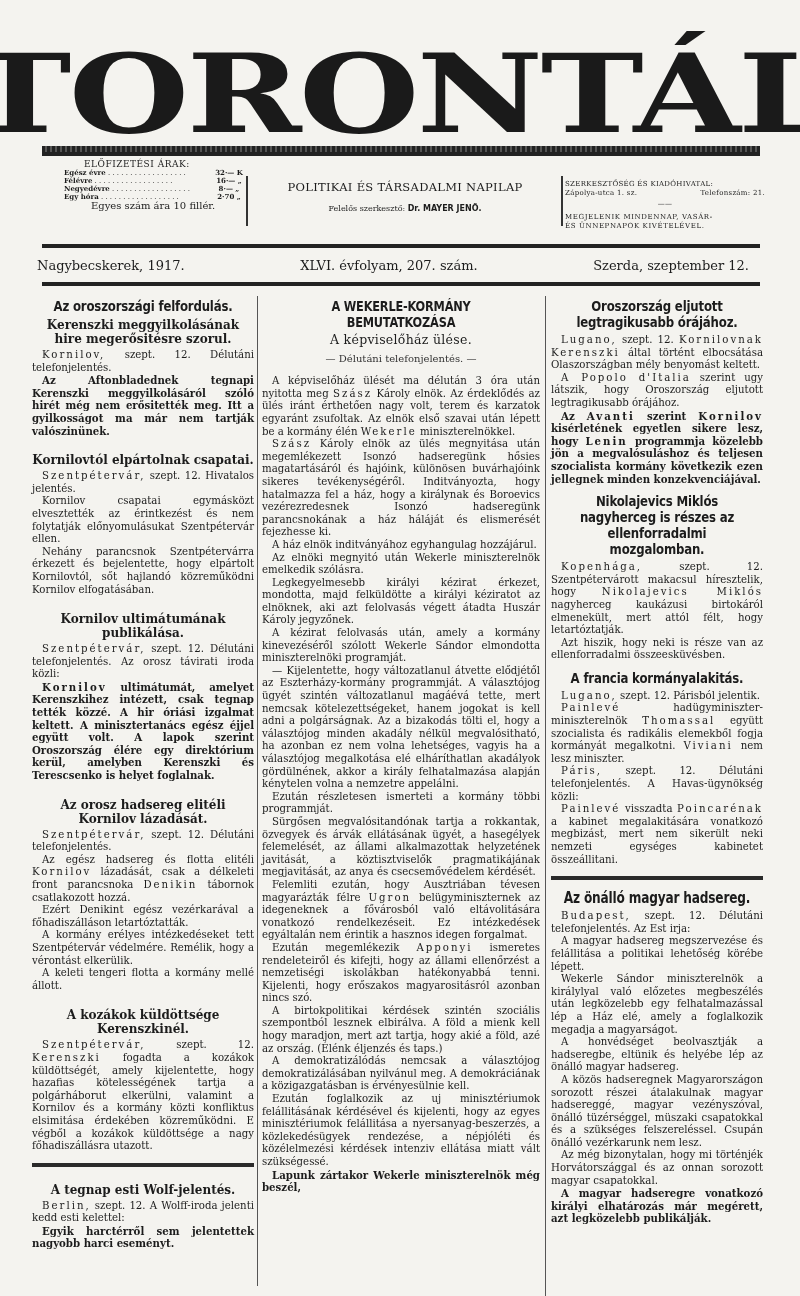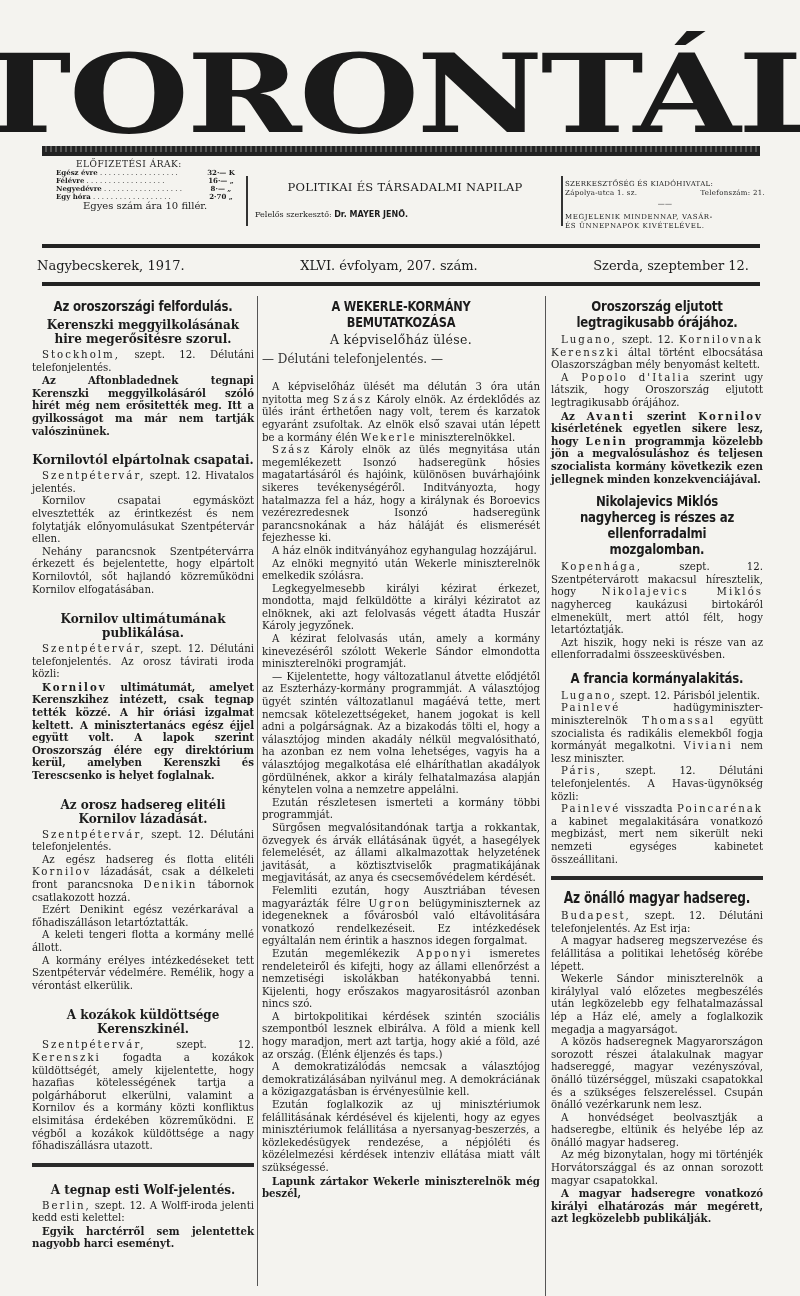--- a/index.html
+++ b/index.html
@@ -6,52 +6,52 @@
   html, body { width: 800px; height: 1296px; background: #f3f2ee; overflow: hidden; }
   body { font-family: "DejaVu Serif", serif; color: #1c1c1c; position: relative; }
   .page { position: absolute; left: 0; top: 0; width: 800px; height: 1296px; background: #f4f3ef; }
 
   .masthead { position: absolute; left: 40px; top: 38px; width: 722px; height: 112px; text-align: center; }
   .masthead-title { font-family: "DejaVu Serif", serif; font-weight: bold; font-size: 108px; letter-spacing: -2px; line-height: 112px; color: #1a1a1a; transform: scaleX(1.28); transform-origin: center; display: inline-block; }
 
   .rule-thick { position: absolute; left: 42px; width: 718px; background: #222; }
   .rule-wavy { height: 6px; background: repeating-linear-gradient(90deg, #222 0 3px, #555 3px 5px); }
 
-  .subscription { position: absolute; left: 48px; top: 160px; width: 190px; font-size: 7px; line-height: 8px; }
+  .subscription { position: absolute; left: 56px; top: 160px; width: 190px; font-size: 7px; line-height: 8px; }
   .subscription .sub-title { font-size: 9px; letter-spacing: 0.5px; margin-left: 28px; margin-bottom: 1px; }
   .price-row { display: flex; font-weight: bold; margin-left: 8px; }
   .price-row .label { width: 150px; overflow: hidden; white-space: nowrap; }
   .price-row .label::after { content: " . . . . . . . . . . . . . . . . . ."; font-weight: normal; }
   .price-row .val { width: 30px; text-align: center; }
   .single-price { margin-left: 35px; font-size: 10px; margin-top: 1px; }
 
   .vsep { position: absolute; width: 2px; background: #333; }
 
   .tagline { position: absolute; left: 255px; top: 180px; width: 300px; text-align: center; font-size: 11.5px; letter-spacing: 0.3px; }
-  .editor { position: absolute; left: 255px; top: 210px; width: 300px; font-size: 8px; }
+  .editor { position: absolute; left: 255px; top: 204px; width: 300px; text-align: center; font-size: 8px; }
   .editor b { font-family: "DejaVu Sans", sans-serif; }
 
   .office { position: absolute; left: 565px; top: 180px; width: 200px; font-size: 7px; line-height: 9px; letter-spacing: 0.3px; }
   .office .row2 { display: flex; justify-content: space-between; }
   .office .dash { text-align: center; margin: 2px 0; }
   .office .pub { margin-top: 4px; letter-spacing: 0.6px; }
 
   .dateline { position: absolute; left: 37px; top: 258px; width: 712px; display: flex; justify-content: space-between; font-size: 13px; }
 
   .col { position: absolute; top: 296px; font-size: 10.2px; line-height: 12.6px; text-align: justify; }
   .col p { text-indent: 10px; margin: 0; }
   .col .spaced { letter-spacing: 2px; }
   .col1 { left: 32px; width: 222px; }
   .col2 { left: 262px; width: 278px; }
   .col3 { left: 551px; width: 212px; }
 
   .h-sans { font-family: "DejaVu Sans Condensed", "DejaVu Sans", sans-serif; font-weight: bold; text-align: center; font-size: 13.5px; line-height: 16px; margin: 2px 0 4px 0; letter-spacing: -0.2px; transform: scaleX(0.9); }
   .h-serif { font-family: "DejaVu Serif", serif; font-weight: bold; text-align: center; font-size: 12px; line-height: 14px; margin: 16px 0 3px 0; }
   .sub-h { text-align: center; font-size: 12.5px; margin: 4px 0 6px 0; letter-spacing: 0.3px; }
-  .sub-h2 { font-size: 12px; margin-bottom: 16px; color: #333; }
+  .sub-h2 { text-align: center; font-size: 10px; margin-bottom: 10px; color: #333; }
   .col-divider { height: 4px; background: #2a2a2a; margin: 10px 0; }
   .gap { height: 6px; }
   .colrule { position: absolute; width: 1px; background: #555; }
 </style>
 </head>
 <body>
 
 <div class="page">
 
   <div class="masthead">
@@ -105,38 +105,38 @@
     <span>Szerda, szeptember 12.</span>
   </div>
   <div class="rule-thick" style="top:282px;height:4px;"></div>
 
   <div class="colrule" style="left:257px;top:296px;height:990px;"></div>
   <div class="colrule" style="left:545px;top:296px;height:1000px;"></div>
 
   <div class="col col1">
     <div class="h-sans" style="font-size:14.5px;">Az oroszországi felfordulás.</div>
     <div class="h-serif" style="margin-top:4px;">Kerenszki meggyilkolásának hire megerősitésre szorul.</div>
-    <p><span class="spaced">Stockholm,</span><span> szept. 12. Délutáni telefonjelentés.</span></p>
+    <p><span class="spaced">Kornilov,</span><span> szept. 12. Délutáni telefonjelentés.</span></p>
     <p style="font-weight:bold">Az Aftonbladednek tegnapi Kerenszki meggyilkolásáról szóló hirét még nem erősitették meg. Itt a gyilkosságot ma már nem tartják valószinünek.</p>
 
     <div class="h-serif">Kornilovtól elpártolnak csapatai.</div>
     <p><span class="spaced">Szentpétervár,</span><span> szept. 12. Hivatalos jelentés.</span></p>
     <p>Kornilov csapatai egymásközt elvesztették az érintkezést és nem folytatják előnyomulásukat Szentpétervár ellen.</p>
     <p>Nehány parancsnok Szentpétervárra érkezett és bejelentette, hogy elpártolt Kornilovtól, sőt hajlandó közreműködni Kornilov elfogatásában.</p>
 
     <div class="h-serif">Kornilov ultimátumának publikálása.</div>
     <p><span class="spaced">Szentpétervár,</span><span> szept. 12. Délutáni telefonjelentés. Az orosz távirati iroda közli:</span></p>
     <p style="font-weight:bold"><span class="spaced">Kornilov</span><span> ultimátumát, amelyet Kerenszkihez intézett, csak tegnap tették közzé. A hir óriási izgalmat keltett. A minisztertanács egész éjjel együtt volt. A lapok szerint Oroszország élére egy direktórium kerül, amelyben Kerenszki és Terescsenko is helyet foglalnak.</span></p>
 
     <div class="h-serif">Az orosz hadsereg elitéli Kornilov lázadását.</div>
     <p><span class="spaced">Szentpétervár,</span><span> szept. 12. Délutáni telefonjelentés.</span></p>
     <p><span>Az egész hadsereg és flotta elitéli </span><span class="spaced">Kornilov</span><span> lázadását, csak a délkeleti front parancsnoka </span><span class="spaced">Denikin</span><span> tábornok csatlakozott hozzá.</span></p>
     <p>Ezért Denikint egész vezérkarával a főhadiszálláson letartóztatták.</p>
+    <p>A kormány erélyes intézkedéseket tett Szentpétervár védelmére. Remélik, hogy a vérontást elkerülik.</p>
     <p>A keleti tengeri flotta a kormány mellé állott.</p>
-    <p>A kormány erélyes intézkedéseket tett Szentpétervár védelmére. Remélik, hogy a vérontást elkerülik.</p>
 
     <div class="h-serif">A kozákok küldöttsége Kerenszkinél.</div>
     <p><span class="spaced">Szentpétervár,</span><span> szept. 12. </span><span class="spaced">Kerenszki</span><span> fogadta a kozákok küldöttségét, amely kijelentette, hogy hazafias kötelességének tartja a polgárháborut elkerülni, valamint a Kornilov és a kormány közti konfliktus elsimitása érdekében közreműködni. E végből a kozákok küldöttsége a nagy főhadiszállásra utazott.</span></p>
 
     <div class="col-divider"></div>
 
     <div class="h-serif">A tegnap esti Wolf-jelentés.</div>
     <p><span class="spaced">Berlin,</span><span> szept. 12. A Wolff-iroda jelenti kedd esti kelettel:</span></p>
     <p style="font-weight:bold">Egyik harctérről sem jelentettek nagyobb harci eseményt.</p>
   </div>
@@ -179,19 +179,19 @@
     <p><span class="spaced">Painlevé</span><span> hadügyminiszter-miniszterelnök </span><span class="spaced">Thomassal</span><span> együtt szocialista és radikális elemekből fogja kormányát megalkotni. </span><span class="spaced">Viviani</span><span> nem lesz miniszter.</span></p>
     <p><span class="spaced">Páris,</span><span> szept. 12. Délutáni telefonjelentés. A Havas-ügynökség közli:</span></p>
     <p><span class="spaced">Painlevé</span><span> visszadta </span><span class="spaced">Poincarénak</span><span> a kabinet megalakitására vonatkozó megbizást, mert nem sikerült neki nemzeti egységes kabinetet összeállitani.</span></p>
 
     <div class="col-divider"></div>
 
     <div class="h-sans" style="font-size:15px;">Az önálló magyar hadsereg.</div>
     <p><span class="spaced">Budapest,</span><span> szept. 12. Délutáni telefonjelentés. Az Est irja:</span></p>
     <p>A magyar hadsereg megszervezése és felállitása a politikai lehetőség körébe lépett.</p>
     <p>Wekerle Sándor miniszterelnök a királylyal való előzetes megbeszélés után legközelebb egy felhatalmazással lép a Ház elé, amely a foglalkozik megadja a magyarságot.</p>
+    <p>A honvédséget beolvasztják a hadseregbe, eltünik és helyébe lép az önálló magyar hadsereg.</p>
     <p>A közös hadseregnek Magyarországon sorozott részei átalakulnak magyar hadsereggé, magyar vezényszóval, önálló tüzérséggel, müszaki csapatokkal és a szükséges felszereléssel. Csupán önálló vezérkarunk nem lesz.</p>
-    <p>A honvédséget beolvasztják a hadseregbe, eltünik és helyébe lép az önálló magyar hadsereg.</p>
     <p>Az még bizonytalan, hogy mi történjék Horvátországgal és az onnan sorozott magyar csapatokkal.</p>
     <p style="font-weight:bold">A magyar hadseregre vonatkozó királyi elhatározás már megérett, azt legközelebb publikálják.</p>
   </div>
 
 </div>
 
 </body></html>

